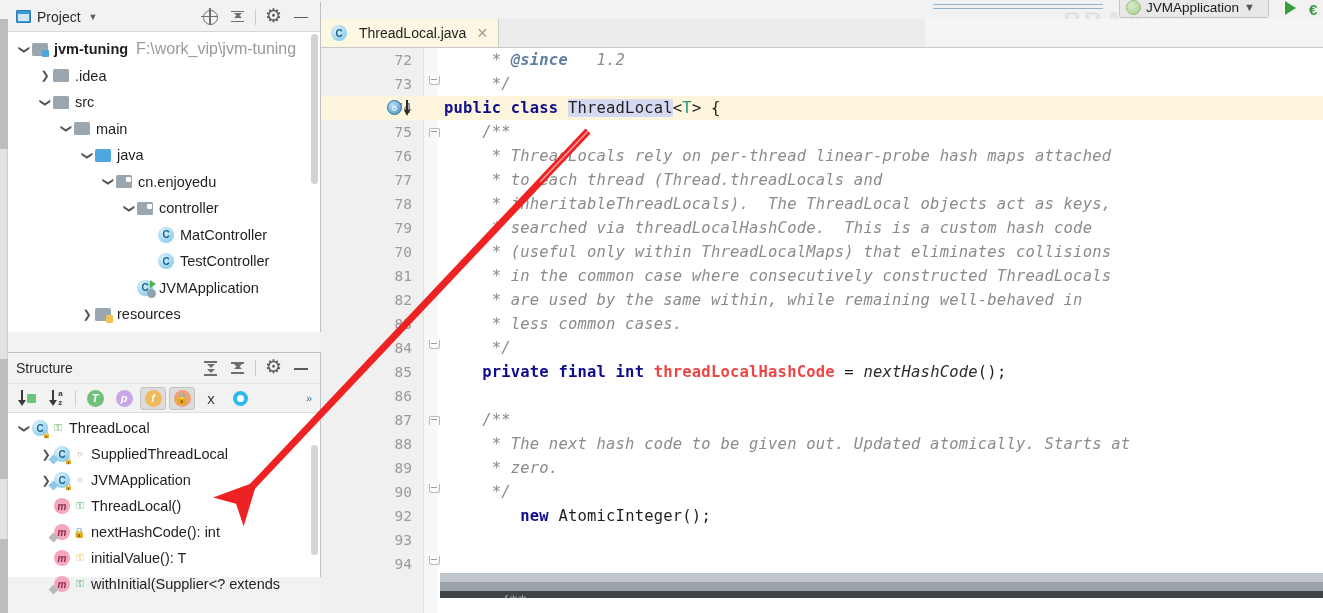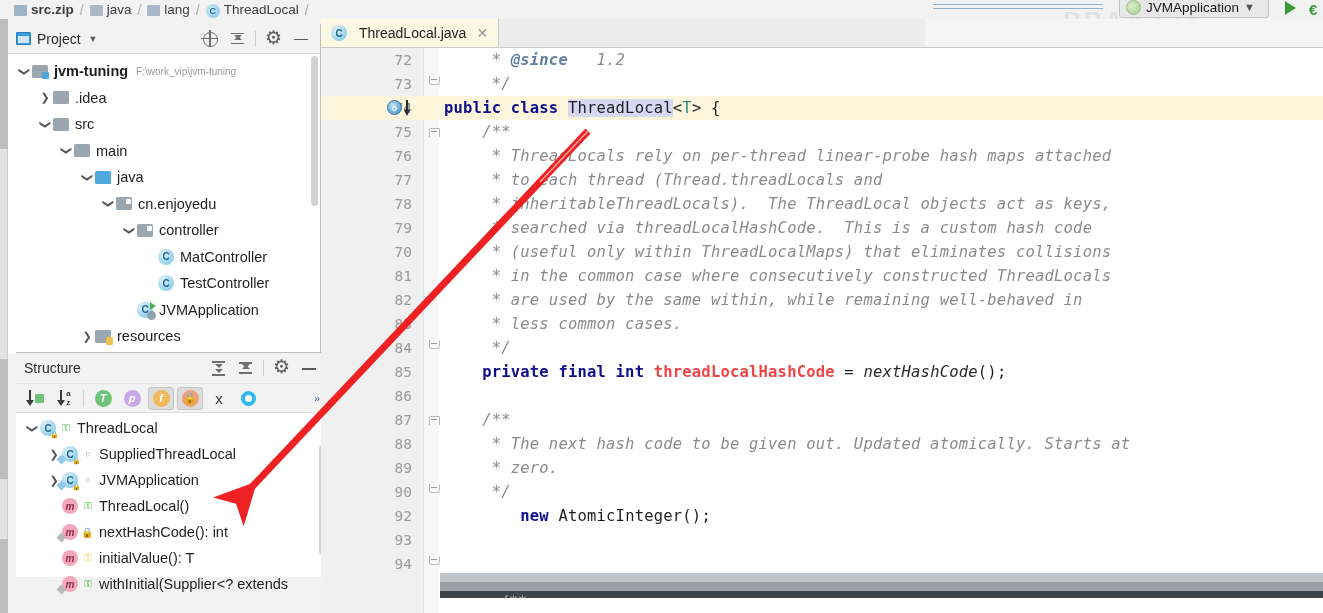--- a/index.html
+++ b/index.html
@@ -76,21 +76,21 @@
   .left-strip {
     position: absolute; left: 0; top: 19px; width: 8px; height: 594px;
     background: #e3e3e3; border-right: 1px solid #cfcfcf;
   }
   .left-strip .seg {
     position: absolute; left: 0; width: 8px; background: #bdbdbd;
   }
 
   
   .project-panel {
-    position: absolute; left: 8px; top: 24px; width: 313px; height: 330px;
+    position: absolute; left: 8px; top: 2px; width: 313px; height: 330px;
     background: #ffffff; border-right: 1px solid #c0c0c0;
   }
   .panel-head {
     height: 30px; background: #f2f2f2; border-bottom: 1px solid #d6d6d6;
     display: flex; align-items: center; padding: 0 8px; gap: 6px;
   }
   .panel-title { font-size: 14px; color: #2b2b2b; }
   .panel-proj-icon {
     width: 15px; height: 13px; background: #3a9bdc; border-radius: 1px;
     border: 1px solid #2b7fb8; position: relative;
@@ -176,36 +176,35 @@
   .cls-icon.runnable::after {
     content: ''; position: absolute; right: -3px; top: 0px;
     width: 0; height: 0; border-left: 6px solid #4caf50;
     border-top: 4px solid transparent; border-bottom: 4px solid transparent;
   }
   .cls-icon.runnable::before {
     content: ''; position: absolute; right: -3px; bottom: -2px;
     width: 9px; height: 9px; border-radius: 50%; background: #8fa3ad;
   }
   .row-label.bold { font-weight: bold; }
-  .row-path { color: #9a9a9a; margin-left: 8px; font-size: 10px; }
+  .row-path { color: #9a9a9a; margin-left: 8px; font-size: 16px; }
 
   .panel-vscroll {
     position: absolute; right: 1px; top: 32px; width: 9px; height: 255px;
   }
   .panel-vscroll i {
     position: absolute; left: 1px; top: 0; width: 7px; height: 150px;
     background: #d2d2d2; border-radius: 4px;
   }
 
   
   .structure-panel {
     position: absolute; left: 8px; top: 352px; width: 313px; height: 225px;
     background: #ffffff; border-top: 1px solid #c0c0c0;
     border-right: 1px solid #c0c0c0;
-    margin-left: 8px;
   }
   .struct-toolbar {
     height: 29px; background: #f2f2f2; border-bottom: 1px solid #dcdcdc;
     display: flex; align-items: center; padding: 0 6px; gap: 3px;
   }
   .sicon {
     width: 26px; height: 23px; position: relative;
     display: flex; align-items: center; justify-content: center;
     font-size: 12px; border-radius: 3px;
   }

